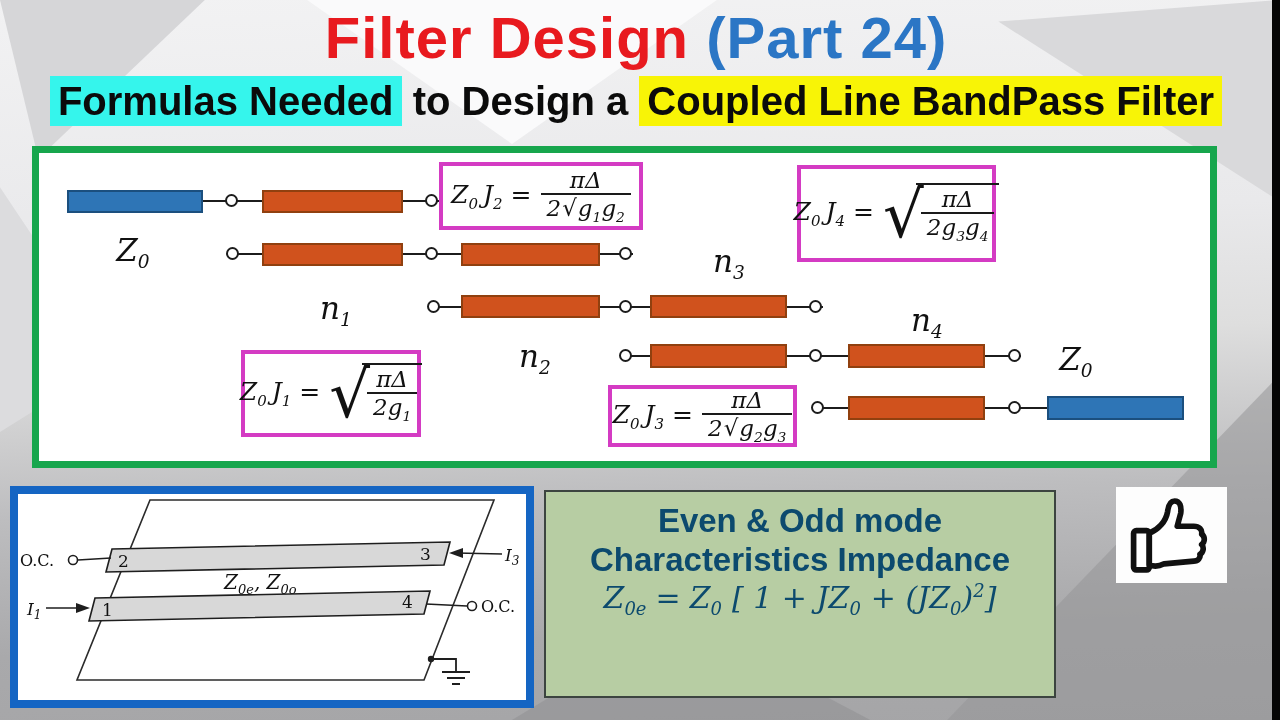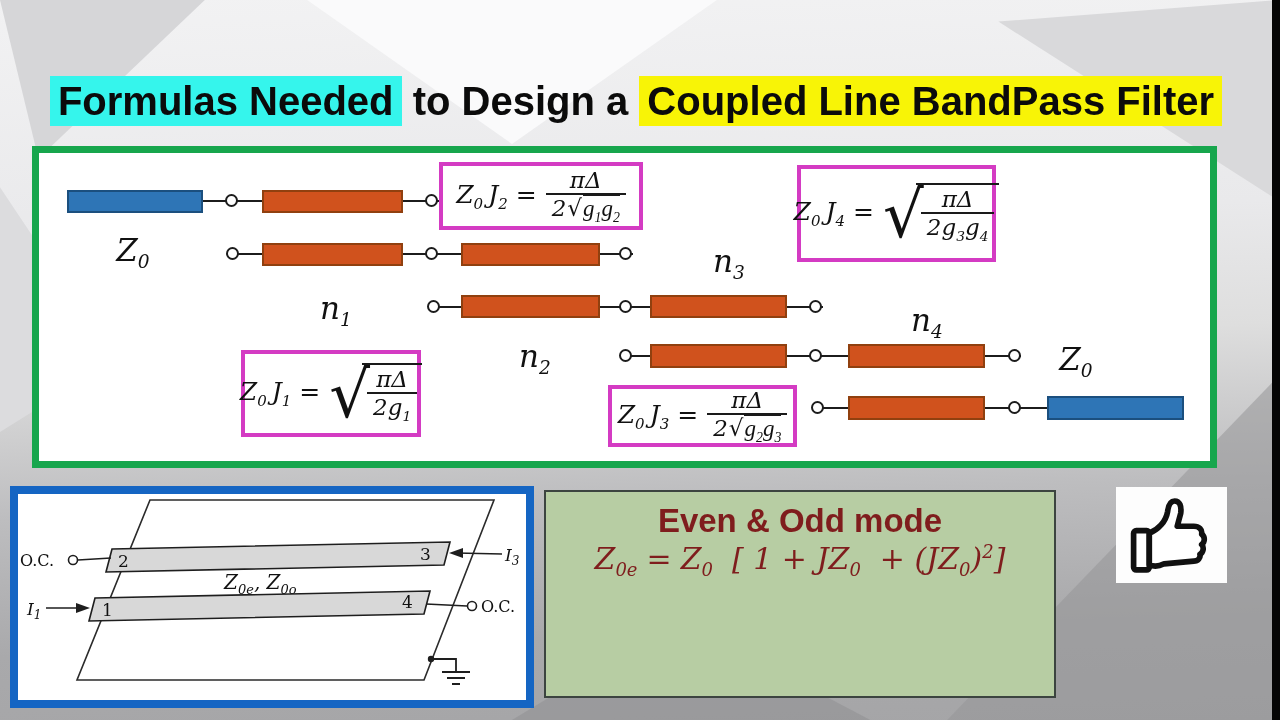--- a/index.html
+++ b/index.html
@@ -39,40 +39,40 @@
     border-radius:50%;box-sizing:border-box;}
   .llabel{position:absolute;font-size:31px;color:#111;transform:translate(-50%,-50%);white-space:nowrap;}
   .fbox{position:absolute;border:4px solid #d43bc3;background:#fff;box-sizing:border-box;
     display:flex;align-items:center;justify-content:center;gap:9px;color:#111;}
   .lhs{font-size:25px;white-space:nowrap;}
   .eqs{margin-left:8px;}
   .frac{display:inline-flex;flex-direction:column;align-items:center;font-size:23px;line-height:1.15;}
   .frac .num{padding:0 8px;}
   .frac .den{border-top:2px solid #1a1a1a;padding:0 6px;white-space:nowrap;}
   .rad{font-style:normal;padding:0 1px;}
-  .ovl{border-top:1.6px solid #1a1a1a;font-family:Liberation Serif, serif;}
+  .ovl{border-top:1.6px solid #1a1a1a;}
   .sqrtv{display:inline-flex;align-items:center;}
   .radbig{font-size:64px;font-style:normal;line-height:1;margin-right:-8px;transform:translateY(1px);}
   .under{border-top:2px solid #1a1a1a;padding:1px 5px 0;}
 
   
   #bluebox{position:absolute;left:10px;top:486px;width:524px;height:222px;background:#fff;
     border:8px solid #1565c3;box-sizing:border-box;}
   .st{font-family:"DejaVu Serif","Liberation Serif",serif;font-size:16px;fill:#111;}
   .sti{font-family:"DejaVu Serif","Liberation Serif",serif;font-style:italic;font-size:17px;fill:#111;}
   .pn{font-family:"DejaVu Serif","Liberation Serif",serif;font-size:17px;fill:#111;}
   .zz{font-family:"DejaVu Serif","Liberation Serif",serif;font-style:italic;font-size:20px;fill:#111;}
 
   
   #eobox{position:absolute;left:544px;top:490px;width:512px;height:208px;background:#b7cda3;
-    border:2.5px solid #3c4440;box-sizing:border-box;text-align:center;color:#7f1d1d;}
+    border:2.5px solid #3c4440;box-sizing:border-box;text-align:center;color:#0c4a6e;}
   #eobox .head{font-size:33px;font-weight:600;line-height:1.18;}
   .eoline{font-size:30px;line-height:1.22;white-space:nowrap;}
   .eoline .sp{margin:0 9px;}
-  .eoline .sp2{margin-left:19px;}
+  .eoline .sp2{margin-left:10px;}
 
   
   #thumbcard{position:absolute;left:1116px;top:487px;width:111px;height:96px;background:#fdfdfd;
     display:flex;align-items:center;justify-content:center;}
   #subcard{position:absolute;left:1058px;top:596px;width:214px;height:92px;background:#fdfdfd;}
   #subbtn{position:absolute;left:4px;top:5px;width:206px;height:55px;background:#e62117;
     border-radius:26px;display:flex;align-items:center;}
   #playbadge{width:45px;height:38px;background:#fff;border-radius:10px;margin-left:8px;
     display:flex;align-items:center;justify-content:center;}
   #playtri{width:0;height:0;border-left:17px solid #e62117;border-top:11px solid transparent;
@@ -86,20 +86,24 @@
 <body>
 
 <div id="canvas">
   <div class="facet f1"></div>
   <div class="facet f2"></div>
   <div class="facet f3"></div>
   <div class="facet f4"></div>
   <div class="facet f5"></div>
   <div class="facet f6"></div>
 
+  <div id="title">
+    <span class="red">Filter Design</span>
+    <span class="blue">(Part 24)</span>
+  </div>
   <div id="subtitle">
     <span class="hl-cyan">Formulas Needed</span><span> to Design a </span><span class="hl-yellow">Coupled Line BandPass Filter</span>
   </div>
 
   <div id="greenbox">
 
     <div class="hline" style="left:164px;top:47px;width:59px"></div>
     <div class="hline" style="left:364px;top:47px;width:36px"></div>
     <div class="hline" style="left:194px;top:100px;width:29px"></div>
     <div class="hline" style="left:364px;top:100px;width:58px"></div>
@@ -208,20 +212,21 @@
       <g stroke="#1e1e1e" stroke-width="2">
         <line x1="424" y1="178" x2="452" y2="178"></line>
         <line x1="429" y1="184" x2="447" y2="184"></line>
         <line x1="434" y1="190" x2="442" y2="190"></line>
       </g>
     </svg>
   </div>
 
   <div id="eobox">
     <div class="head" style="margin-top:10px">Even &amp; Odd mode</div>
+    <div class="head">Characteristics Impedance</div>
     <div class="eoline m">
       <span>Z</span><sub>0e</sub><span class="sp">=</span><span>Z</span><sub>0</sub><span class="sp2">[ 1 + J</span><span>Z</span><sub>0</sub><span class="sp2">+ (J</span><span>Z</span><sub>0</sub><span>)</span><sup>2</sup><span>]</span>
     </div>
   </div>
 
   <div id="thumbcard">
     <svg width="96" height="84" viewBox="0 0 110 96">
       <rect x="11" y="43" width="18" height="45" rx="3" fill="#fff" stroke="#101010" stroke-width="6.5"></rect>
       <path d="M29,82 L29,46 C39,42 48,33 50,21 C51,13 53,9 58,9 C64,9 66,15 65,23 L61,38 L80,38 C86,38 90,42 89,47 C93,50 93,56 89,59 C92,62 91,68 87,70 C88,74 85,78 80,78 L46,81 C40,84 33,84 29,82 Z" fill="#fff" stroke="#101010" stroke-width="6.5" stroke-linejoin="round"></path>
     </svg>

